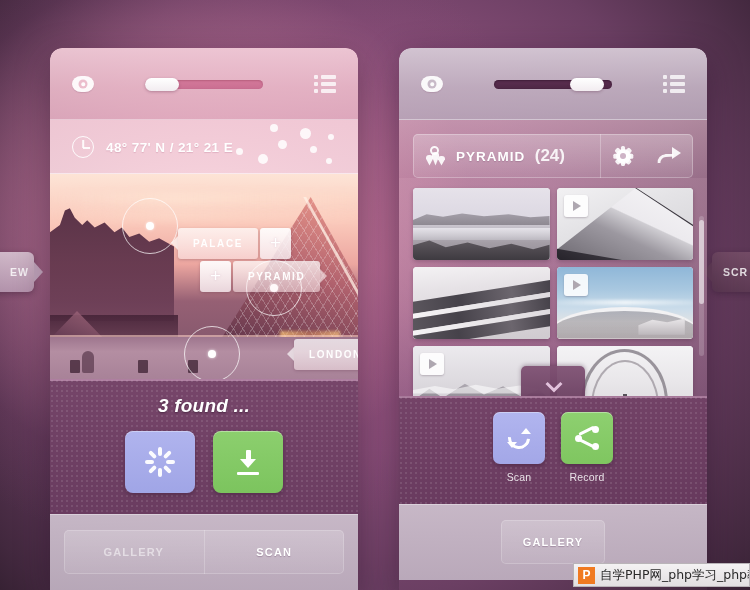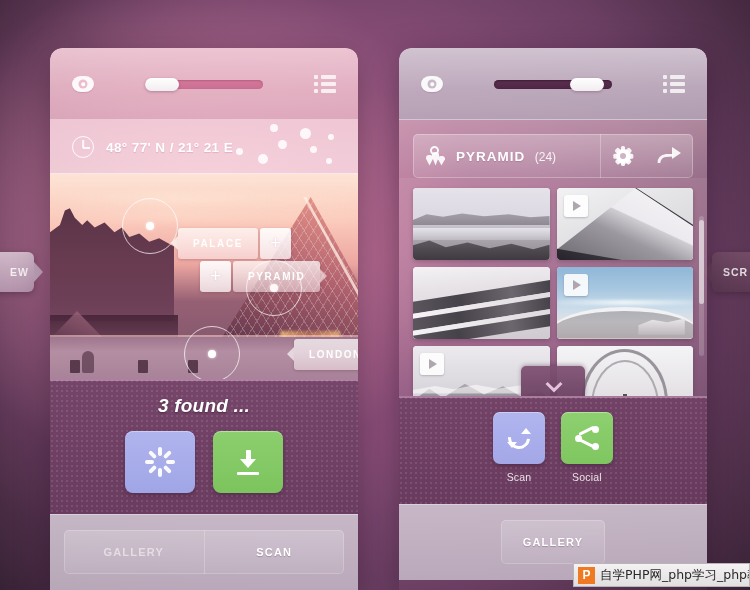--- a/index.html
+++ b/index.html
@@ -325,21 +325,21 @@
   .pin-icon .p.b { left: 6px; height: 14px; }
   .pin-icon .p.c { left: 12px; height: 10px; }
   .pin-icon .ring {
     position: absolute; left: 4px; top: -1px; width: 9px; height: 9px; border-radius: 50%;
     border: 2px solid rgba(255,255,255,0.92); background: transparent;
   }
   .loc-name {
     color: #ffffff; font-size: 13.5px; font-weight: bold; letter-spacing: 1px;
     text-shadow: 0 1px 1px rgba(130,90,120,0.35);
   }
-  .loc-count { color: rgba(255,255,255,0.88); font-size: 12px; font-weight: normal; margin-left: 5px; }
+  .loc-count { color: rgba(255,255,255,0.88); font-size: 17px; font-weight: bold; margin-left: 5px; }
   .loc-right { width: 92px; display: flex; align-items: center; justify-content: space-around; }
   .gear-icon { width: 20px; height: 20px; position: relative; }
   .gear-icon .body {
     position: absolute; inset: 2.5px; border-radius: 50%;
     background: rgba(255,255,255,0.88);
   }
   .gear-icon .hole {
     position: absolute; left: 50%; top: 50%; width: 6px; height: 6px;
     transform: translate(-50%,-50%); border-radius: 50%;
     background: rgba(206,180,198,1);
@@ -872,21 +872,21 @@
     <div class="quick">
       <div class="sq social">
         <span class="share-glyph">
           <span class="e e1"></span>
             <span class="e e2"></span>
           <span class="n n1"></span>
             <span class="n n2"></span>
             <span class="n n3"></span>
         </span>
       </div>
-      <div class="lbl">Social</div>
+      <div class="lbl">Record</div>
     </div>
   </div>
 
   <div class="tabbar">
     <div class="tab-seg single">
       <div class="tab active">GALLERY</div>
     </div>
   </div>
 </div>
 

